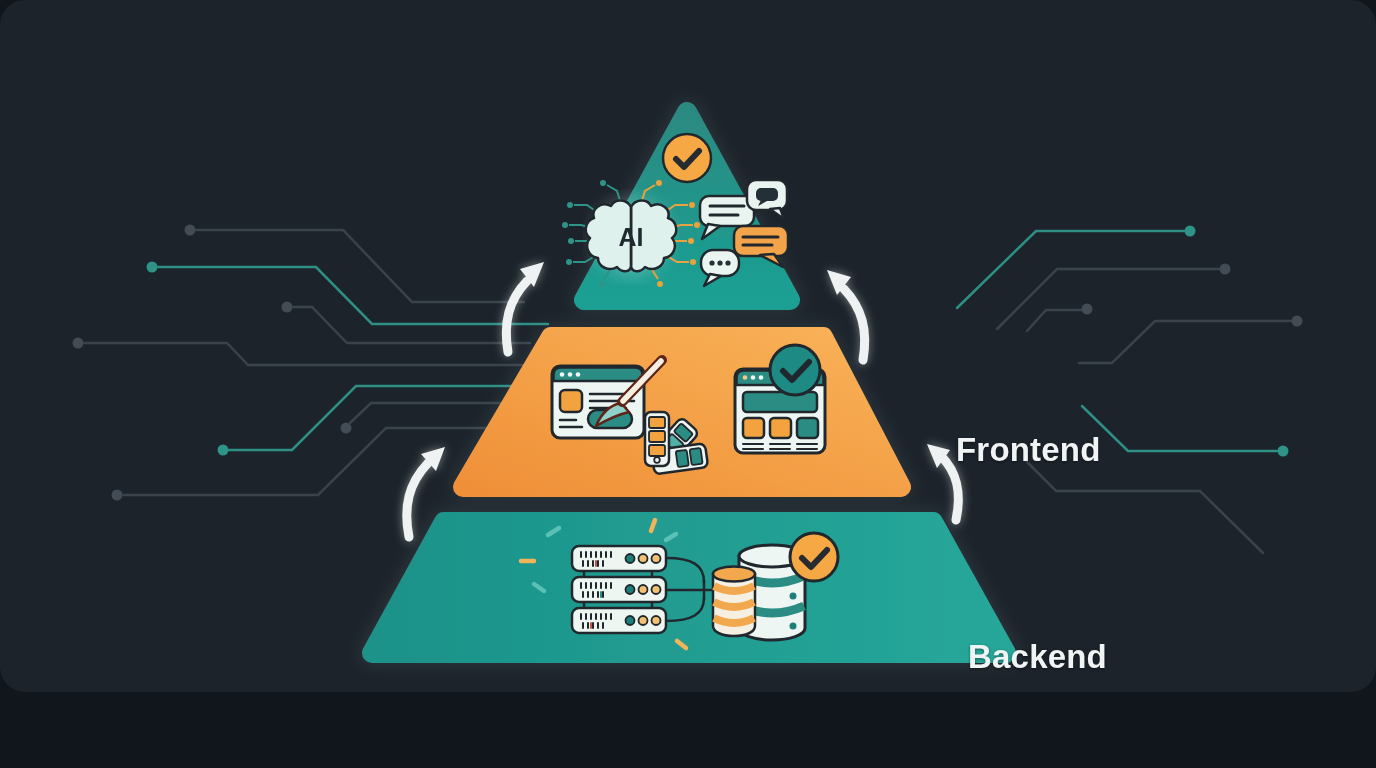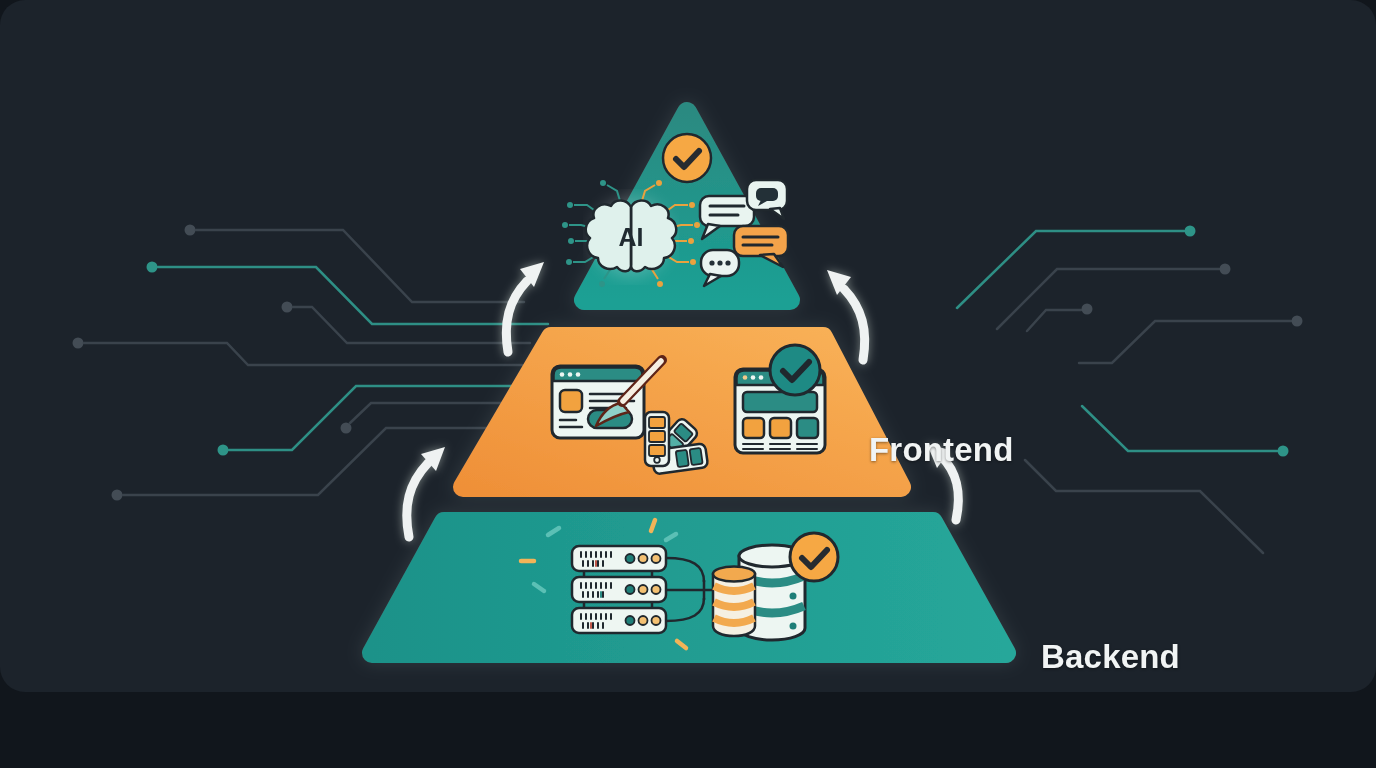--- a/index.html
+++ b/index.html
@@ -309,20 +309,20 @@
     <path d="M714,618 Q734,628 754,618" stroke="#F2A94E" stroke-width="8" fill="none"></path>
     <ellipse cx="734" cy="574" rx="21" ry="7.5" fill="#F2A94E" stroke="#20282E" stroke-width="2.5"></ellipse>
   </g>
 
   <g>
     <circle cx="814" cy="557" r="24" fill="#F6A844" stroke="#20282E" stroke-width="3"></circle>
     <path d="M802,558 l9,9 l16,-17" stroke="#262B30" stroke-width="6" fill="none" stroke-linecap="round" stroke-linejoin="round"></path>
   </g>
 </svg>
 
-  <div class="layer-label" style="left:869px;top:352px;">
+  <div class="layer-label" style="left:956px;top:352px;">
     <span>Frontend</span>
   </div>
-  <div class="layer-label" style="left:1041px;top:559px;">
+  <div class="layer-label" style="left:968px;top:559px;">
     <span>Backend</span>
   </div>
 
 </div>
 
 </body></html>

